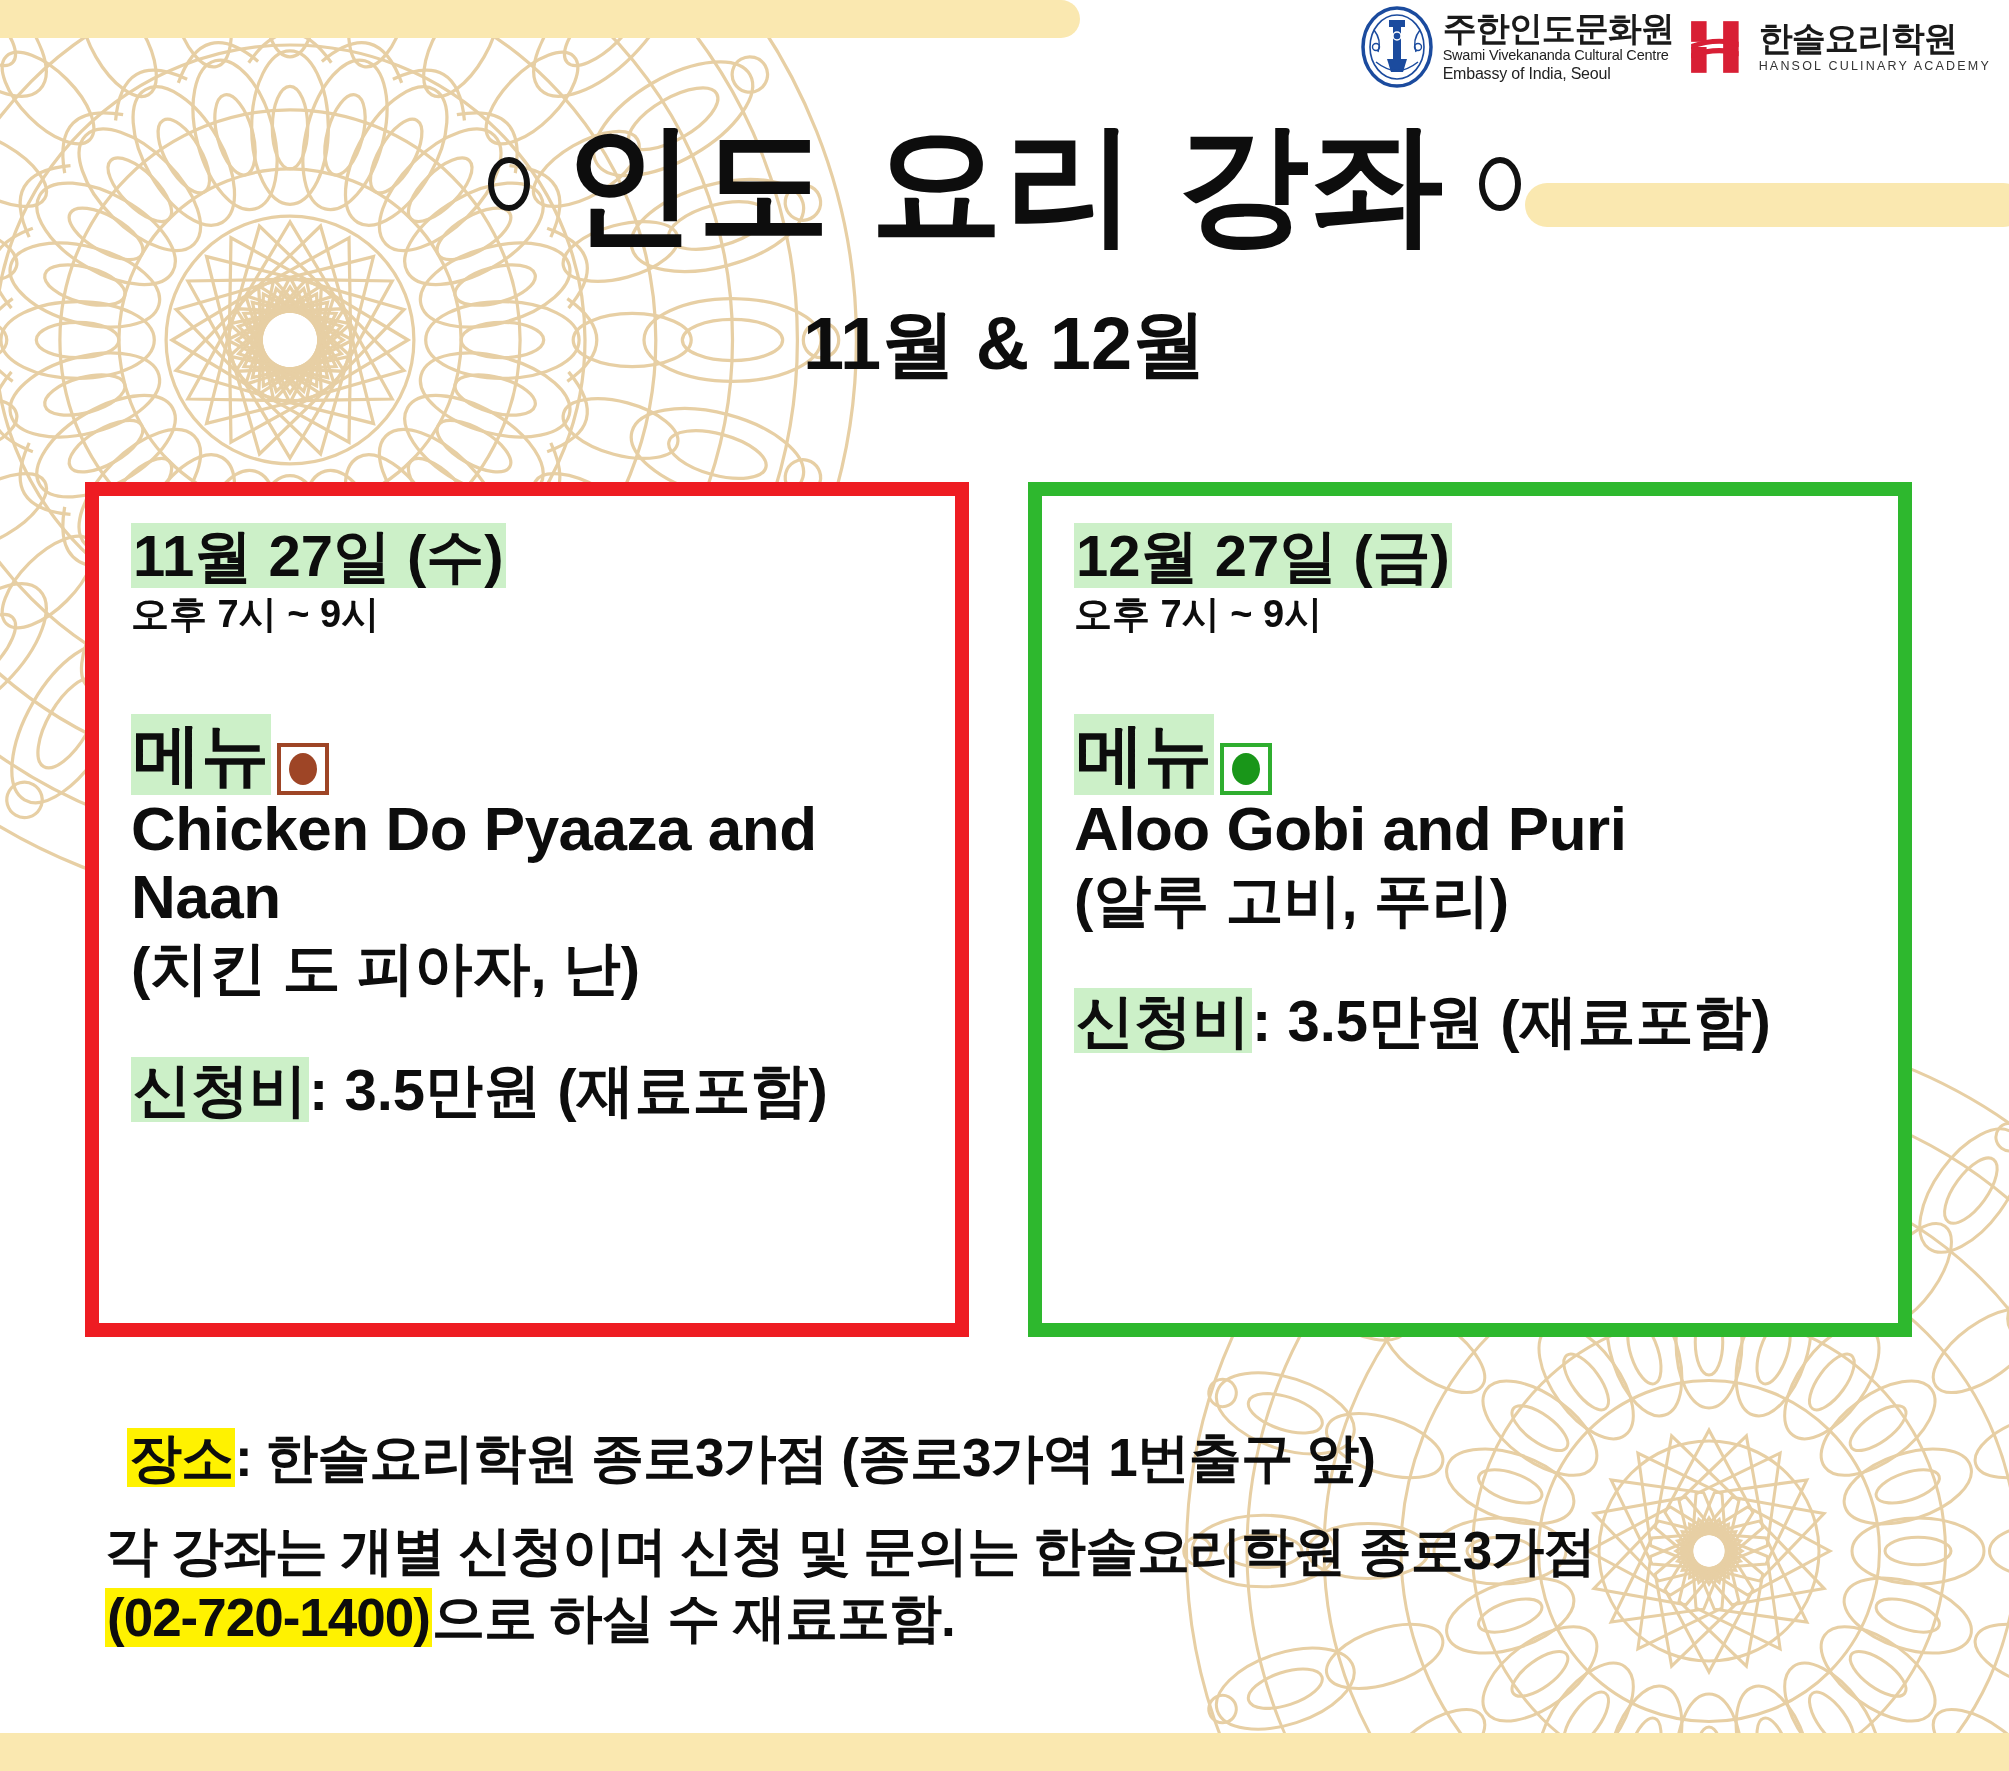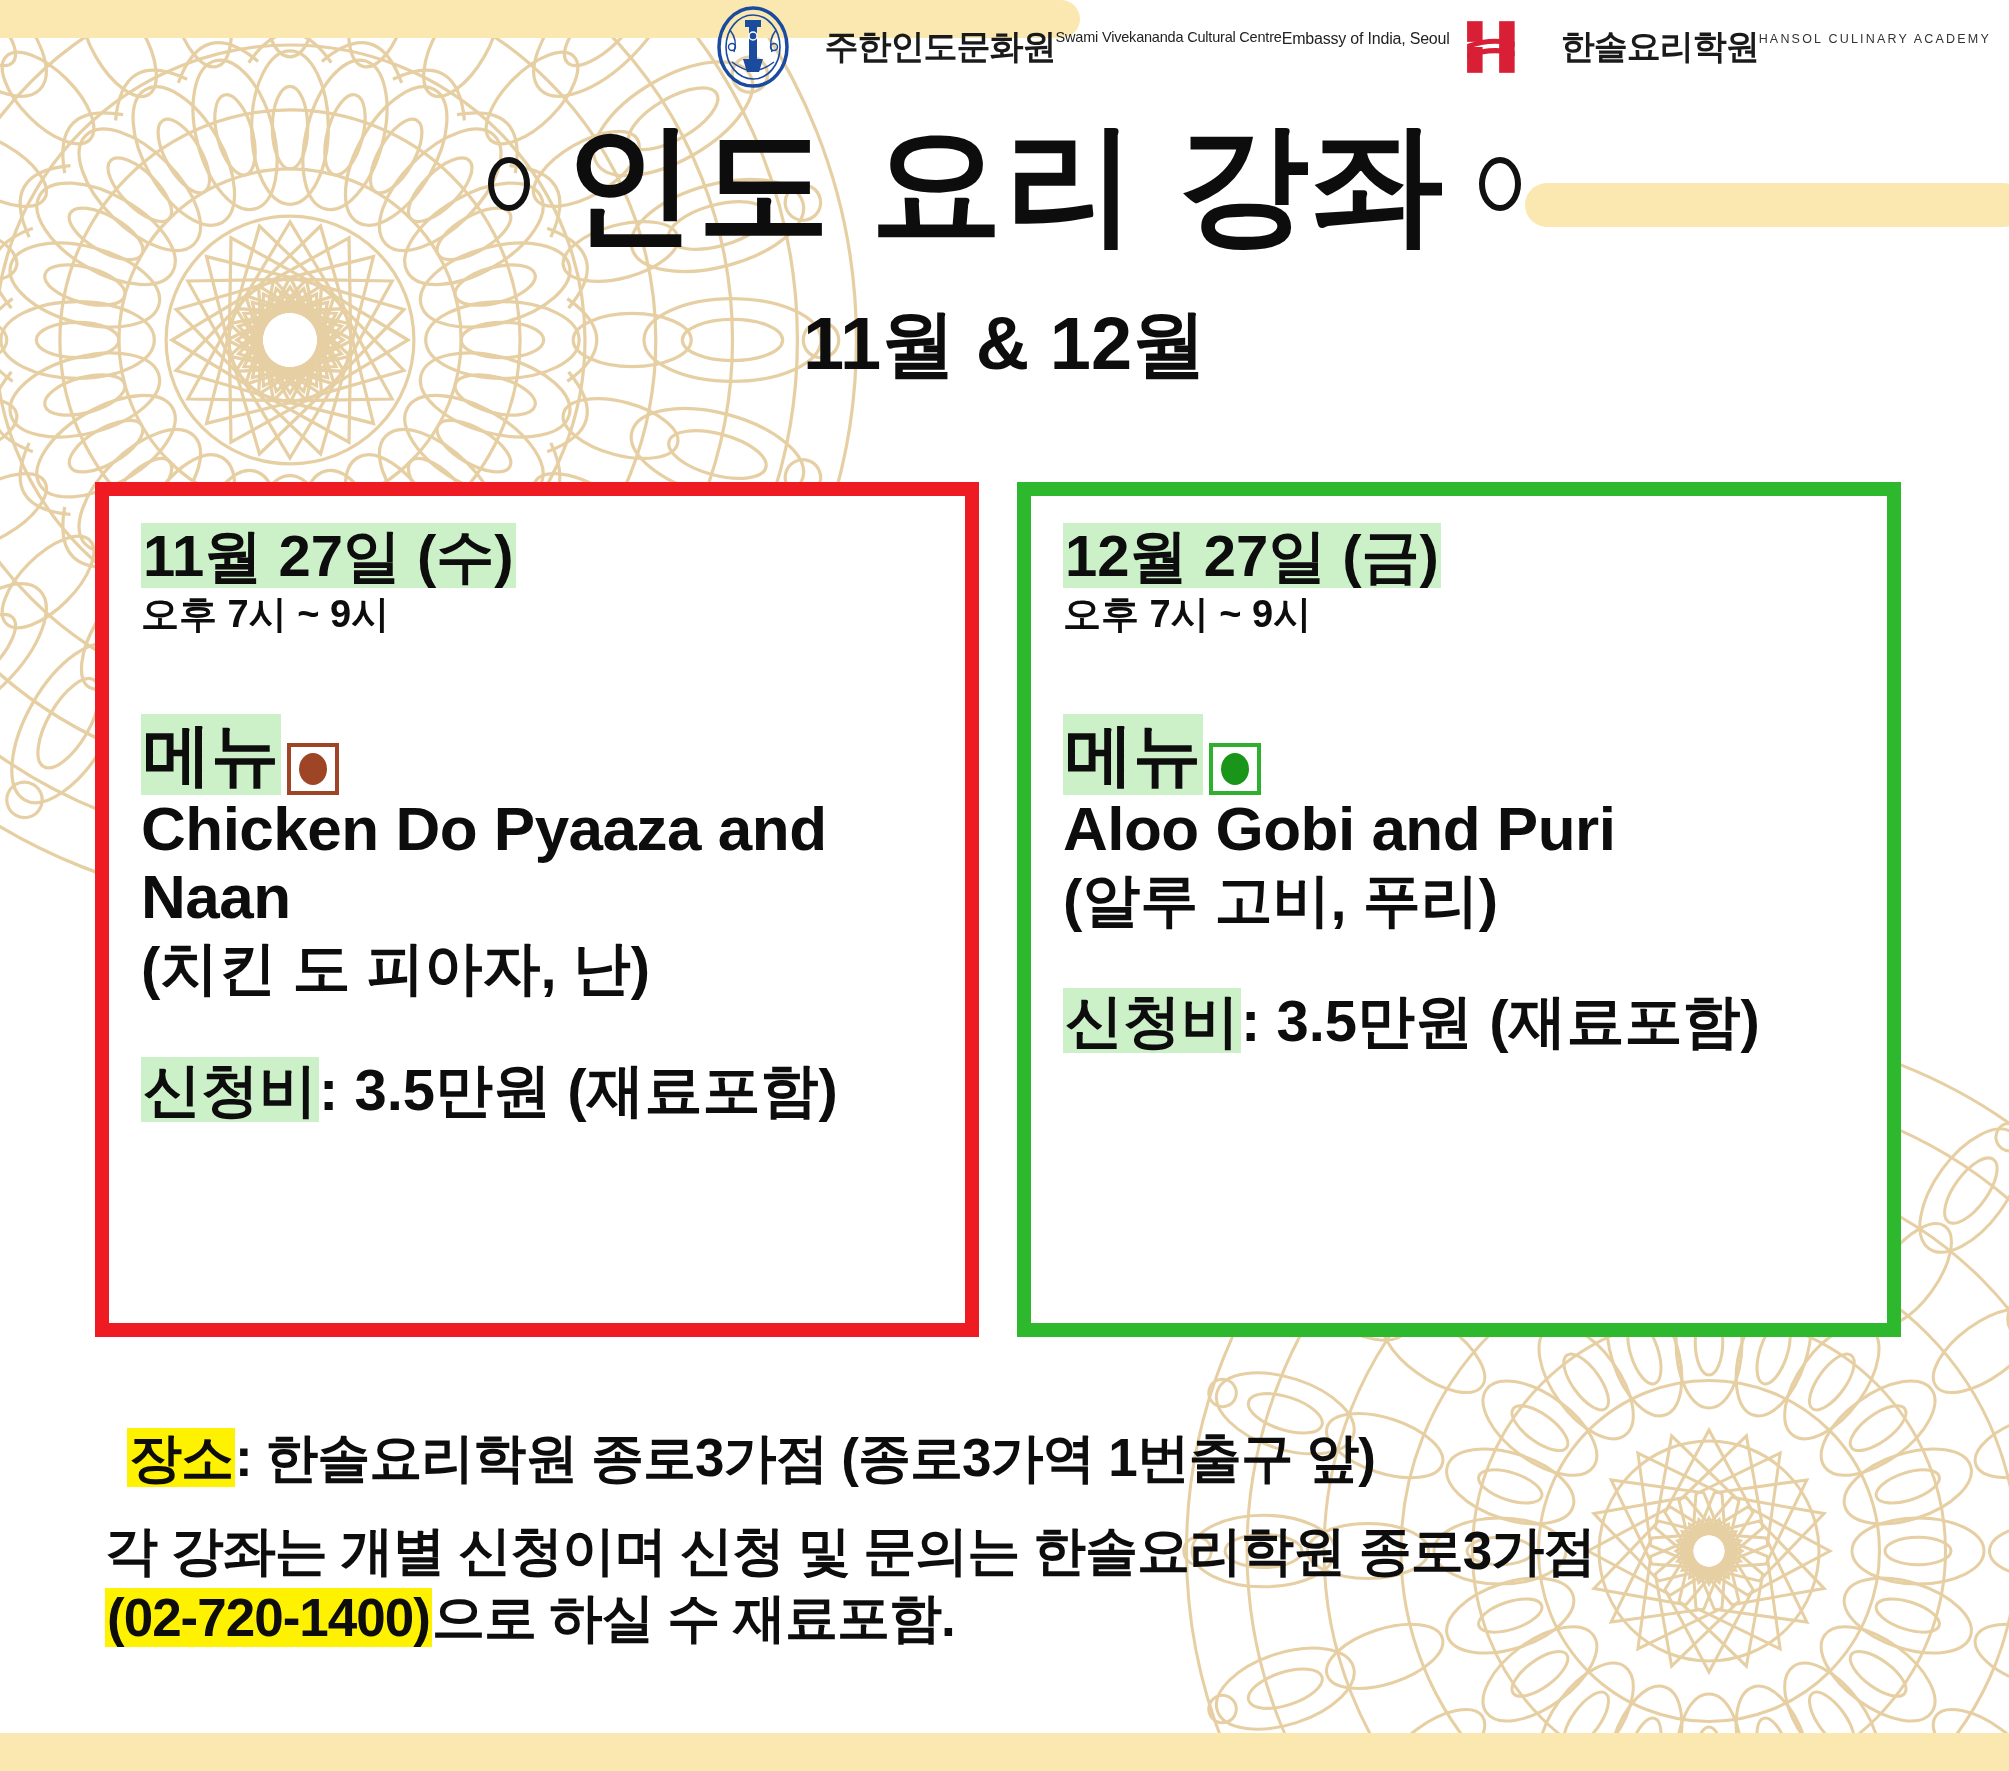--- a/index.html
+++ b/index.html
@@ -54,21 +54,21 @@
   
   .logos {
     position: absolute;
     right: 18px; top: 6px;
     display: flex;
     align-items: center;
     gap: 14px;
   }
   .logo-block { display: flex; align-items: center; gap: 9px; }
   .logo-emblem { flex: 0 0 auto; }
-  .logo-text-col { display: flex; flex-direction: row; justify-content: center; margin-left: 26px; }
+  .logo-text-col { display: flex; flex-direction: column; justify-content: center; }
   .logo-kr {
     font-size: 34px; font-weight: bold; color: #1a1a1a;
     letter-spacing: -1px; line-height: 1.05;
   }
   .logo-en1 {
     font-size: 14.5px; color: #222; line-height: 1.18; letter-spacing: -0.2px;
   }
   .logo-en2 {
     font-size: 16px; color: #222; line-height: 1.2; letter-spacing: -0.2px;
   }
@@ -110,24 +110,24 @@
     text-align: center;
     font-size: 74px;
     font-weight: bold;
     color: #0d0d0d;
     letter-spacing: 0px;
   }
 
   
   .cards {
     position: absolute;
-    left: 95px; top: 482px;
+    left: 85px; top: 482px;
     width: 1845px;
     display: flex;
-    gap: 38px;
+    gap: 59px;
   }
   .card {
     width: 884px;
     height: 855px;
     background: #ffffff;
     padding: 26px 22px 20px 32px;
   }
   .card-red   { border: 14px solid #ee1c22; }
   .card-green { border: 14px solid #2eb82e; }
 

